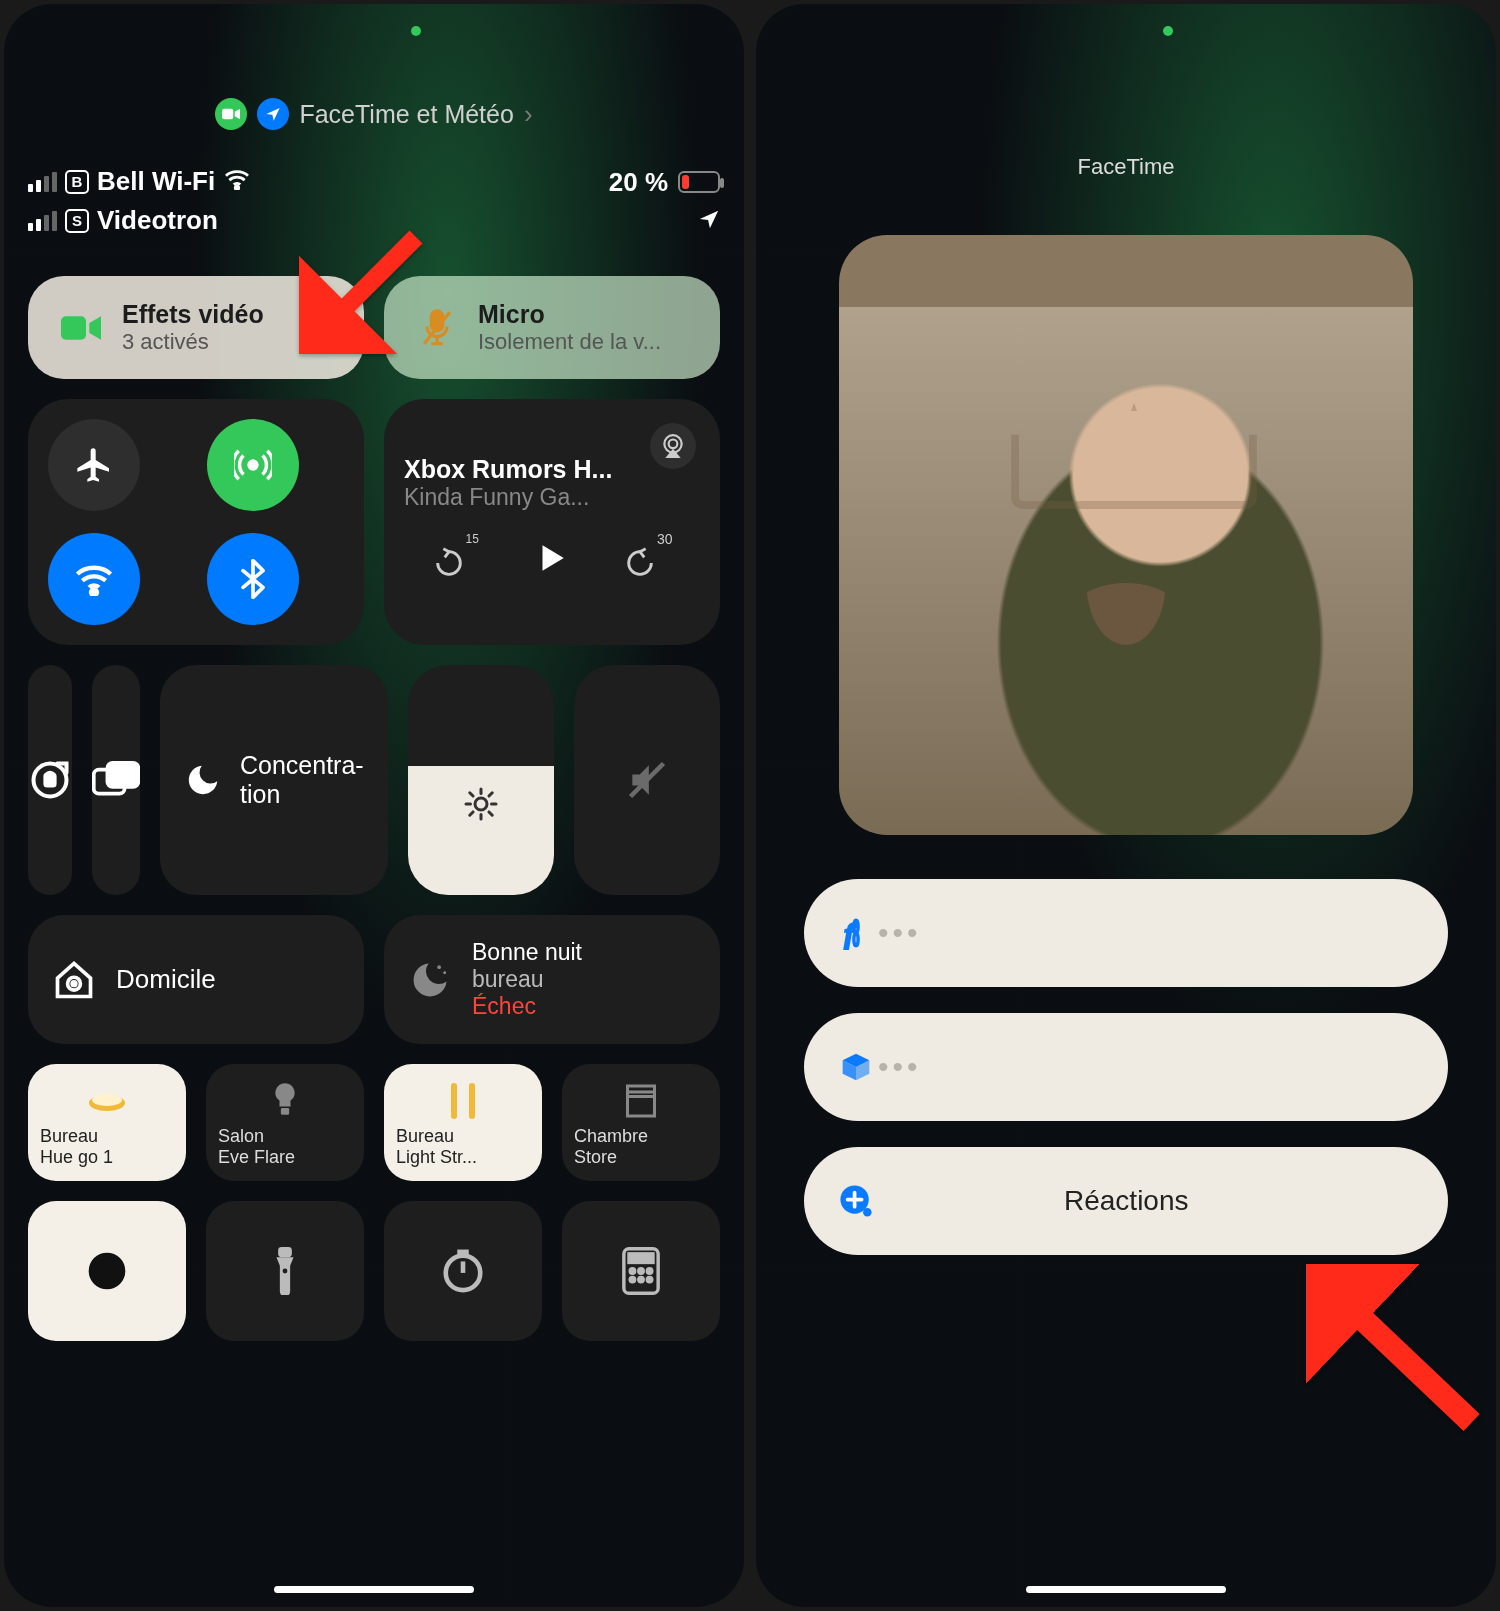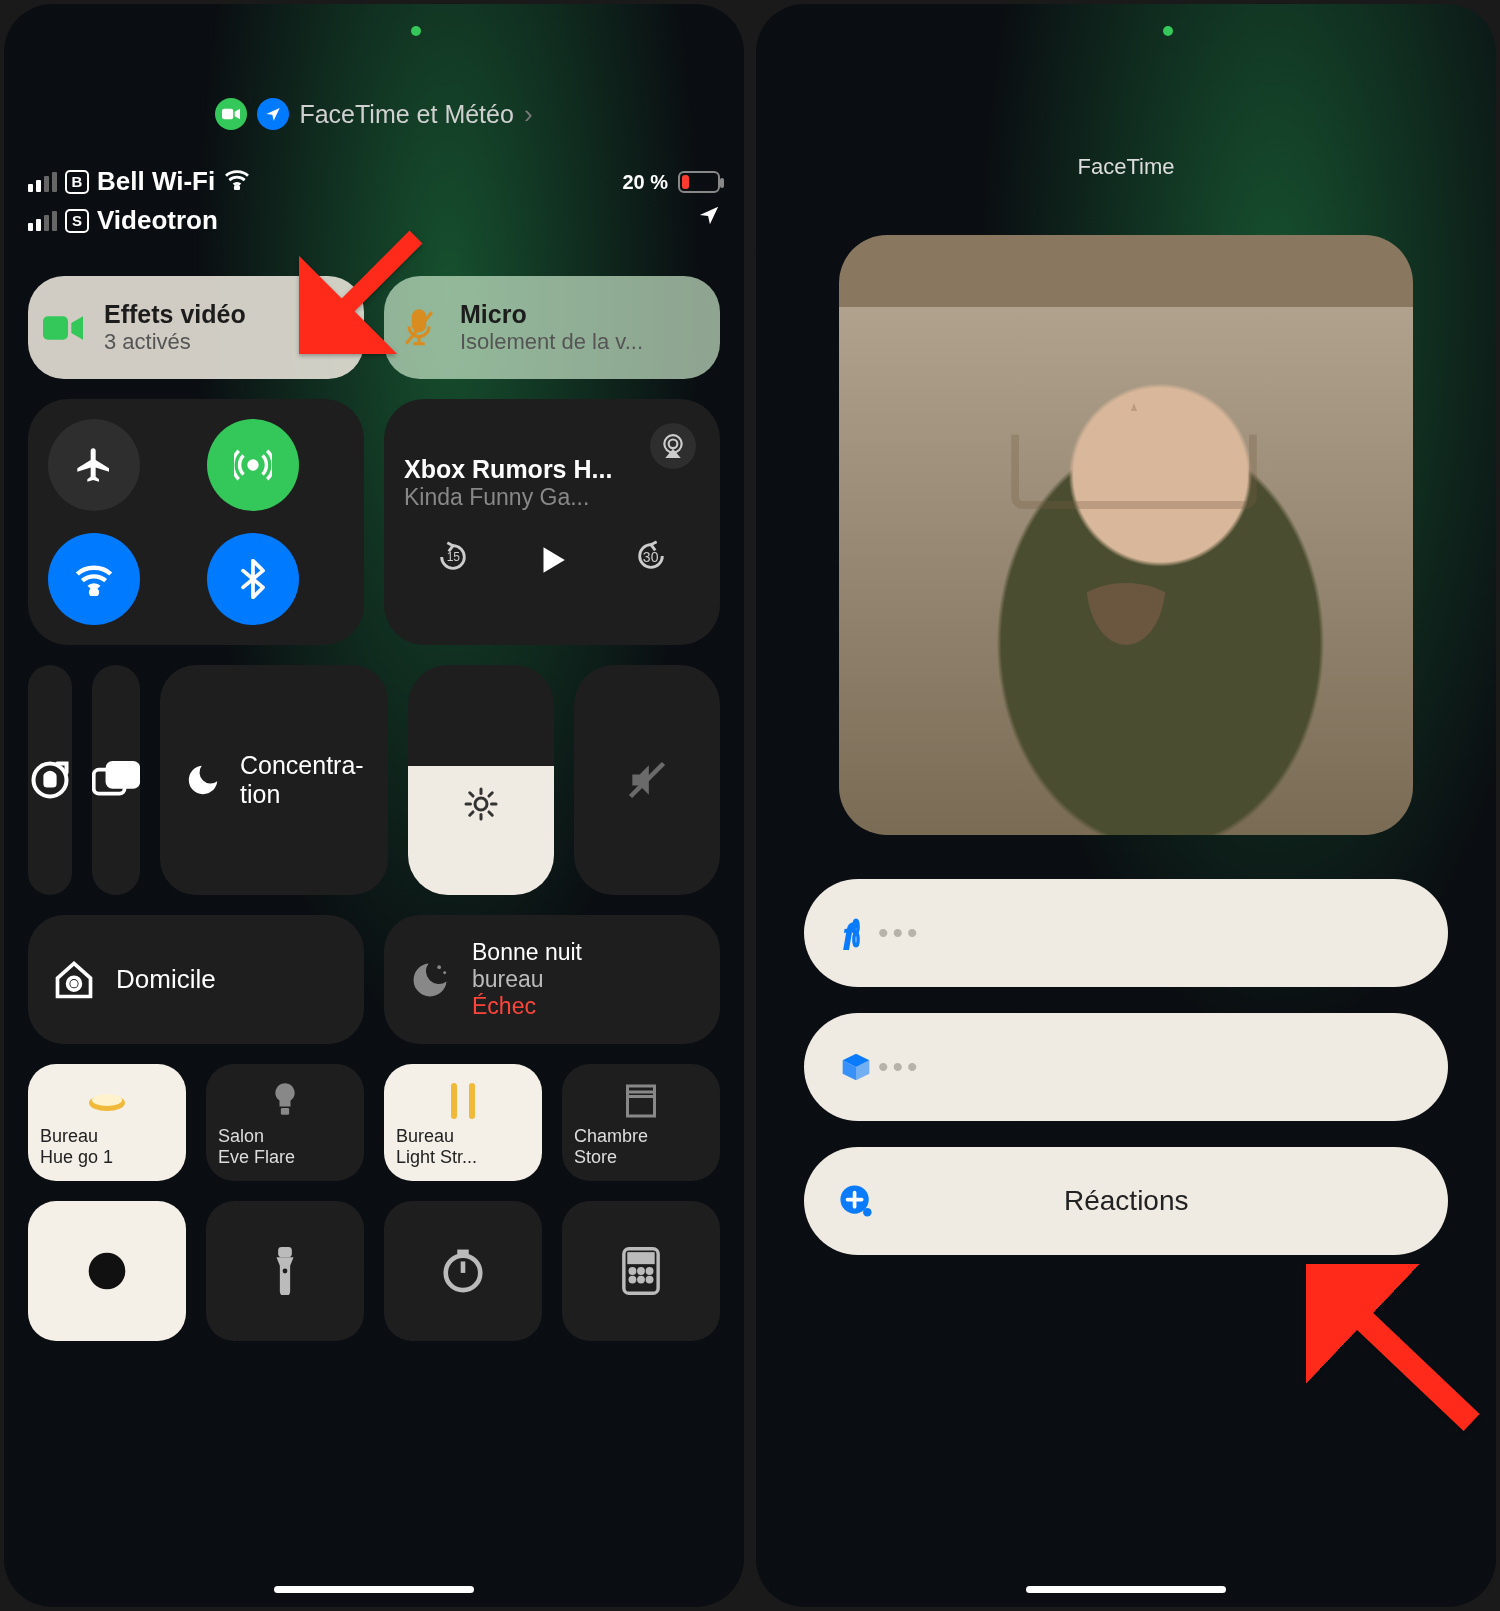--- a/index.html
+++ b/index.html
@@ -61,33 +61,33 @@
   .status-block { margin-top: 36px; display:flex; justify-content:space-between; }
   .status-left { display:flex; flex-direction:column; gap:8px; }
   .status-line { display:flex; align-items:center; gap:8px; font-size:26px; font-weight:600; }
   .sim-badge {
     width:24px; height:24px; border:2px solid #fff; border-radius:5px;
     font-size:15px; font-weight:700; display:flex; align-items:center; justify-content:center;
   }
   .bars { display:inline-flex; gap:3px; align-items:flex-end; }
   .bars span { width:5px; background:#666; border-radius:1px; }
   .bars span.on { background:#fff; }
-  .status-right { display:flex; align-items:center; gap:10px; font-size:20px; font-weight:600; }
+  .status-right { display:flex; align-items:center; gap:10px; font-size:26px; font-weight:600; }
   .battery {
     width:42px; height:22px; border:2.5px solid #888; border-radius:6px; position:relative;
   }
   .battery::after { content:""; position:absolute; right:-6px; top:5px; width:4px; height:10px; background:#888; border-radius:2px; }
   .battery .fill { position:absolute; left:2px; top:2px; bottom:2px; width:18%; background:#ff3b30; border-radius:3px; }
   .loc-arrow { font-size:22px; color:#fff; }
 
   
   .cc-row { display:flex; gap:20px; margin-top:40px; }
   .cc-card {
     flex:1; background:rgba(230,225,215,0.9); border-radius:36px;
-    padding:24px 12px; display:flex; align-items:center; gap:18px;
+    padding:24px 30px; display:flex; align-items:center; gap:18px;
     color:#1c1c1c;
   }
   .cc-card.greenish { background: rgba(200,230,200,0.7); }
   .cc-card .ic { width:46px; height:46px; display:flex; align-items:center; justify-content:center; }
   .cc-card .txt .title { font-size:25px; font-weight:600; }
   .cc-card .txt .sub { font-size:22px; color:#555; white-space:nowrap; overflow:hidden; text-overflow:ellipsis; max-width:230px; }
 
   
   .grid2 { display:flex; gap:20px; margin-top:20px; }
   .tile {
@@ -101,21 +101,21 @@
     background:#2e2e2e;
   }
   .circ.green { background:#34c759; }
   .circ.blue { background:#007aff; }
   .circ svg, .circ span { color:#fff; font-size:38px; }
 
   .media .airplay { position:absolute; top:24px; right:24px; width:46px; height:46px; border-radius:50%; background:#2e2e2e; display:flex; align-items:center; justify-content:center; }
   .media .mtitle { font-size:25px; font-weight:600; margin-top:36px; white-space:nowrap; overflow:hidden; text-overflow:ellipsis; }
   .media .msub { font-size:23px; color:#888; white-space:nowrap; overflow:hidden; text-overflow:ellipsis; }
   .media .controls { display:flex; justify-content:space-around; align-items:center; margin-top:28px; }
-  .media .controls .skip { font-size:14px; color:#ccc; display:flex; flex-direction:column; align-items:center; }
+  .media .controls .skip { font-size:14px; color:#ccc; display:flex; align-items:center; }
   .media .play { font-size:36px; color:#fff; }
 
   
   .row3 { display:flex; gap:20px; margin-top:20px; height:230px; }
   .col-left { flex:1; display:flex; gap:20px; }
   .smrow { display:flex; gap:20px; flex:1; }
   .sm { flex:1; background:#1e1e1e; border-radius:36px; display:flex; align-items:center; justify-content:center; }
   .focus {
     flex:1; background:#1e1e1e; border-radius:36px;
     display:flex; align-items:center; gap:18px; padding:0 24px;

